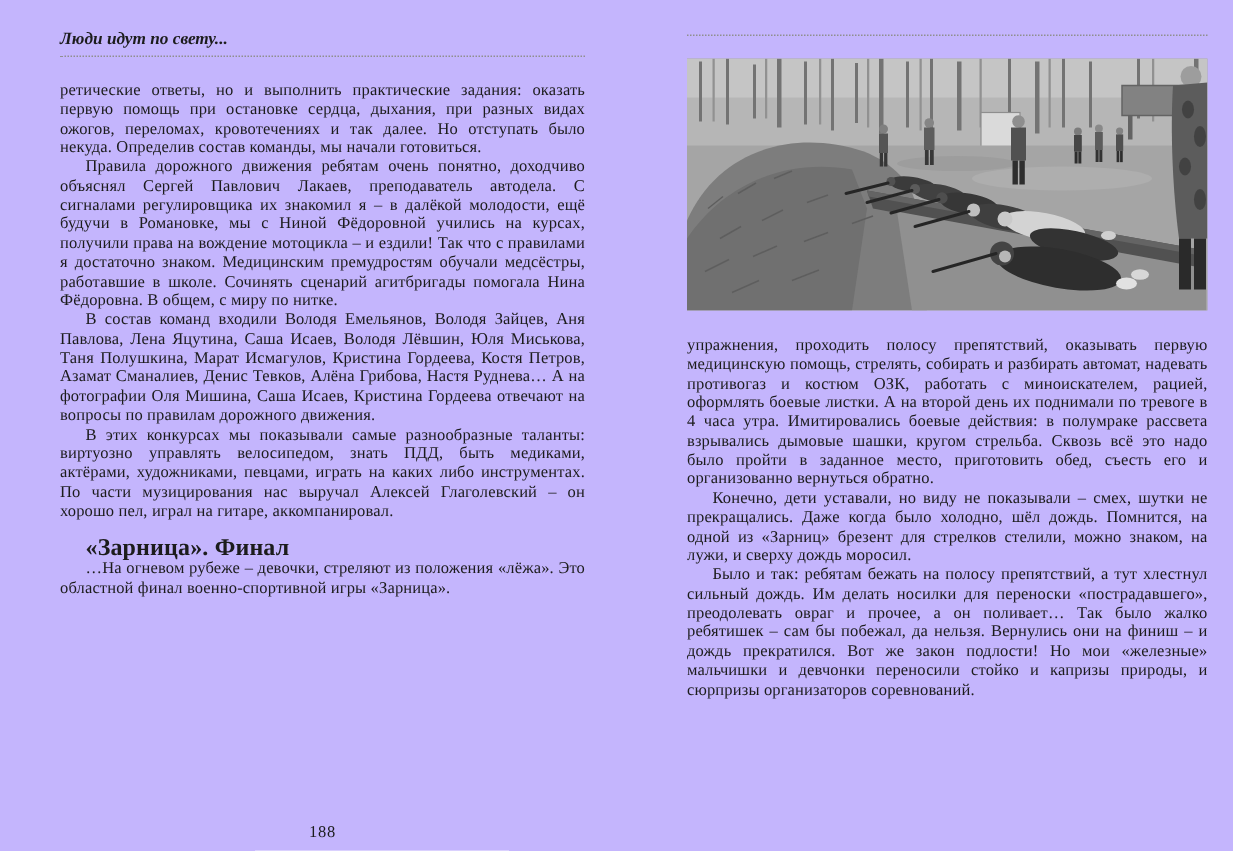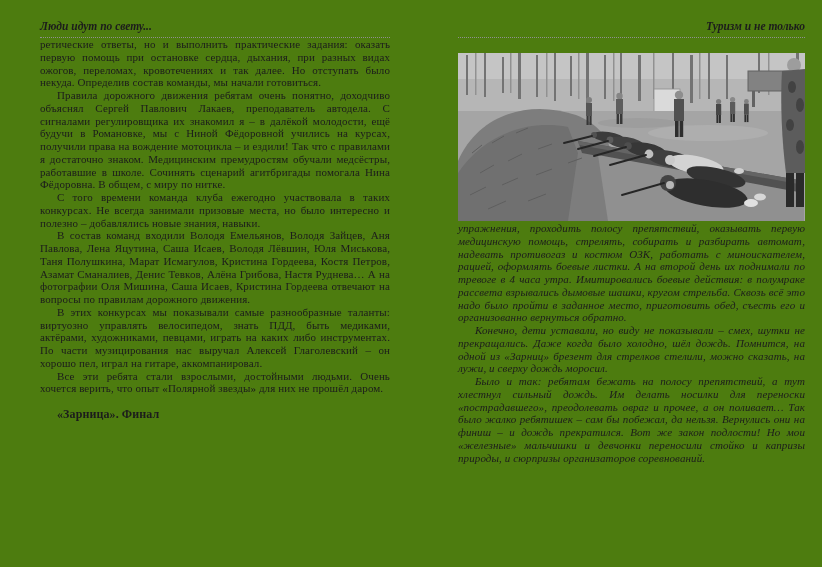--- a/index.html
+++ b/index.html
@@ -11,21 +11,21 @@
     width: 822px;
     height: 567px;
     overflow: hidden;
     position: relative;
     font-family: "Liberation Serif", "DejaVu Serif", serif;
     color: #1c1c1c;
   }
   .spread {
     position: absolute;
     inset: 0;
-    background: #4d7c0f;
+    background: #c4b5fd;
   }
   .page {
     position: absolute;
     top: 20px;
     height: 547px;
   }
   .page-left  { left: 40px;  width: 350px; }
   .page-right { left: 458px; width: 347px; }
 
   .running-header {
@@ -44,30 +44,30 @@
     height: 0;
     border-bottom: 1px dotted #8f8f8f;
   }
 
   .body-text {
     font-size: 11px;
     line-height: 12.75px;
     text-align: justify;
     letter-spacing: 0.1px;
   }
-  .page-left .body-text  { }
-  .page-right .body-text { margin-top: 1px; font-style: italic; }
+  .page-left .body-text  { margin-top: 16px; }
+  .page-right .body-text { margin-top: 17px; }
 
   .para { margin: 0; }
   .para.indent { text-indent: 17px; }
 
   .section-heading {
     margin: 13px 0 0 0;
     font-weight: bold;
-    font-size: 12px;
+    font-size: 16px;
     text-indent: 17px;
   }
 
   .page-number {
     position: absolute;
     top: 529px;
     left: 0;
     width: 100%;
     text-align: center;
     font-size: 11px;
@@ -88,31 +88,30 @@
 
 <div class="spread">
 
   <div class="page page-left">
     <div class="running-header align-left">Люди идут по свету...</div>
     <div class="header-rule"></div>
 
     <div class="body-text">
       <p class="para">ретические ответы, но и выполнить практические задания: оказать первую помощь при остановке сердца, дыхания, при разных видах ожогов, переломах, кровотечениях и так далее. Но отступать было некуда. Определив состав команды, мы начали готовиться.</p>
       <p class="para indent">Правила дорожного движения ребятам очень понятно, доходчиво объяснял Сергей Павлович Лакаев, преподаватель автодела. С сигналами регулировщика их знакомил я – в далёкой молодости, ещё будучи в Романовке, мы с Ниной Фёдоровной учились на курсах, получили права на вождение мотоцикла – и ездили! Так что с правилами я достаточно знаком. Медицинским премудростям обучали медсёстры, работавшие в школе. Сочинять сценарий агитбригады помогала Нина Фёдоровна. В общем, с миру по нитке.</p>
-      <p class="para indent">С того времени команда клуба ежегодно участвовала в таких конкурсах. Не всегда занимали призовые места, но было интересно и полезно – добавлялись новые знания, навыки.</p>
       <p class="para indent">В состав команд входили Володя Емельянов, Володя Зайцев, Аня Павлова, Лена Яцутина, Саша Исаев, Володя Лёвшин, Юля Миськова, Таня Полушкина, Марат Исмагулов, Кристина Гордеева, Костя Петров, Азамат Сманалиев, Денис Тевков, Алёна Грибова, Настя Руднева… А на фотографии Оля Мишина, Саша Исаев, Кристина Гордеева отвечают на вопросы по правилам дорожного движения.</p>
       <p class="para indent">В этих конкурсах мы показывали самые разнообразные таланты: виртуозно управлять велосипедом, знать ПДД, быть медиками, актёрами, художниками, певцами, играть на каких либо инструментах. По части музицирования нас выручал Алексей Глаголевский – он хорошо пел, играл на гитаре, аккомпанировал.</p>
-      <p class="para indent">Все эти ребята стали взрослыми, достойными людьми. Очень хочется верить, что опыт «Полярной звезды» для них не прошёл даром.</p>
       <p class="section-heading">«Зарница». Финал</p>
+      <p class="para indent">…На огневом рубеже – девочки, стреляют из положения «лёжа». Это областной финал военно-спортивной игры «Зарница».</p>
     </div>
 
+    <div class="page-number">188</div>
   </div>
 
   <div class="page page-right">
-    <div class="running-header align-right">Туризм и не только</div>
     <div class="header-rule"></div>
 
     <div class="photo-frame">
       <svg width="347" height="168" viewBox="0 0 347 168" preserveAspectRatio="none" xmlns="http://www.w3.org/2000/svg" role="img">
 
         <rect x="0" y="0" width="347" height="70" fill="#b4b4b4"></rect>
         <rect x="0" y="0" width="347" height="26" fill="#c3c3c3"></rect>
 
         <g fill="#6e6e6e">
           <rect x="8" y="2" width="2" height="40"></rect>
@@ -261,19 +260,19 @@
           <rect x="328" y="120" width="8" height="34" fill="#222222"></rect>
           <rect x="338" y="120" width="8" height="34" fill="#222222"></rect>
         </g>
 
         <rect x="0" y="0" width="347" height="168" fill="#ffffff" opacity="0.04"></rect>
       </svg>
     </div>
 
     <div class="body-text">
       <p class="para">упражнения, проходить полосу препятствий, оказывать первую медицинскую помощь, стрелять, собирать и разбирать автомат, надевать противогаз и костюм ОЗК, работать с миноискателем, рацией, оформлять боевые листки. А на второй день их поднимали по тревоге в 4 часа утра. Имитировались боевые действия: в полумраке рассвета взрывались дымовые шашки, кругом стрельба. Сквозь всё это надо было пройти в заданное место, приготовить обед, съесть его и организованно вернуться обратно.</p>
-      <p class="para indent">Конечно, дети уставали, но виду не показывали – смех, шутки не прекращались. Даже когда было холодно, шёл дождь. Помнится, на одной из «Зарниц» брезент для стрелков стелили, можно сказать, на лужи, и сверху дождь моросил.</p>
+      <p class="para indent">Конечно, дети уставали, но виду не показывали – смех, шутки не прекращались. Даже когда было холодно, шёл дождь. Помнится, на одной из «Зарниц» брезент для стрелков стелили, можно знаком, на лужи, и сверху дождь моросил.</p>
       <p class="para indent">Было и так: ребятам бежать на полосу препятствий, а тут хлестнул сильный дождь. Им делать носилки для переноски «пострадавшего», преодолевать овраг и прочее, а он поливает… Так было жалко ребятишек – сам бы побежал, да нельзя. Вернулись они на финиш – и дождь прекратился. Вот же закон подлости! Но мои «железные» мальчишки и девчонки переносили стойко и капризы природы, и сюрпризы организаторов соревнований.</p>
     </div>
 
   </div>
 
 </div>
 
 </body></html>

